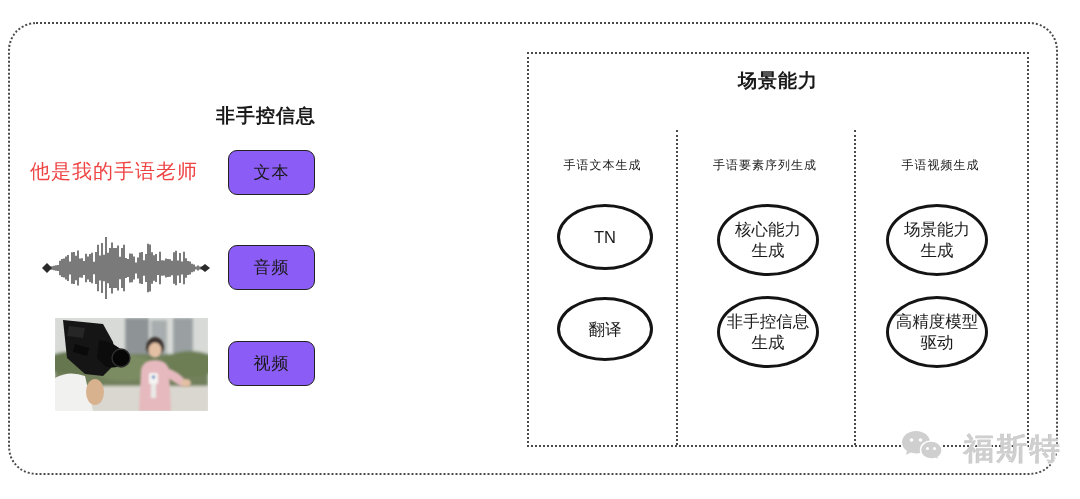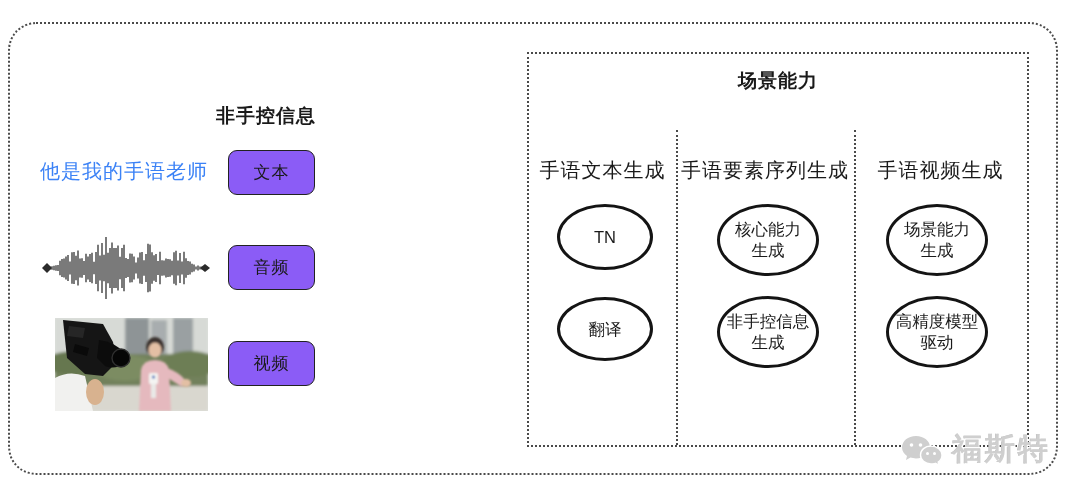--- a/index.html
+++ b/index.html
@@ -23,37 +23,37 @@
   }
   .node{
     position:absolute;display:flex;align-items:center;justify-content:center;
     border:3px solid #141414;border-radius:50%;background:#fff;
     font-size:16.5px;line-height:1.25;text-align:center;white-space:pre-line;
   }
   .input-heading{
     position:absolute;left:216px;top:103px;font-size:19px;font-weight:bold;letter-spacing:1px;
   }
   .sample-sentence{
-    position:absolute;left:40px;top:158px;font-size:20px;letter-spacing:1px;color:#3b82f6;
+    position:absolute;left:30px;top:158px;font-size:20px;letter-spacing:1px;color:#ef4444;
   }
   .input-box{
     position:absolute;left:228px;width:85px;height:43px;
     border:1.6px solid #222;border-radius:9px;background:#8b5cf6;
     display:flex;align-items:center;justify-content:center;font-size:17px;letter-spacing:1px;
   }
   .divider{
     position:absolute;width:0;border-left:2px dotted #4a4a4a;
   }
   .col-title{
-    position:absolute;top:155px;font-size:20px;letter-spacing:1px;text-align:center;
+    position:absolute;top:155px;font-size:12px;letter-spacing:1px;text-align:center;
   }
   .waveform{position:absolute;left:42px;top:233px;}
   .photo{position:absolute;left:55px;top:318px;width:153px;height:93px;overflow:hidden;background:#dfe2de;}
   .watermark{
-    position:absolute;left:901px;top:429px;display:flex;align-items:flex-end;gap:9px;
+    position:absolute;left:901px;top:429px;display:flex;align-items:flex-start;gap:21px;
     pointer-events:none;
   }
   .watermark-text{
     font-size:30px;font-weight:bold;letter-spacing:3px;color:#cfcfcf;
     text-shadow:1px 1px 0 #ffffff,-0.5px -0.5px 0 #bfbfbf;
   }
 </style>
 </head>
 <body>
 

